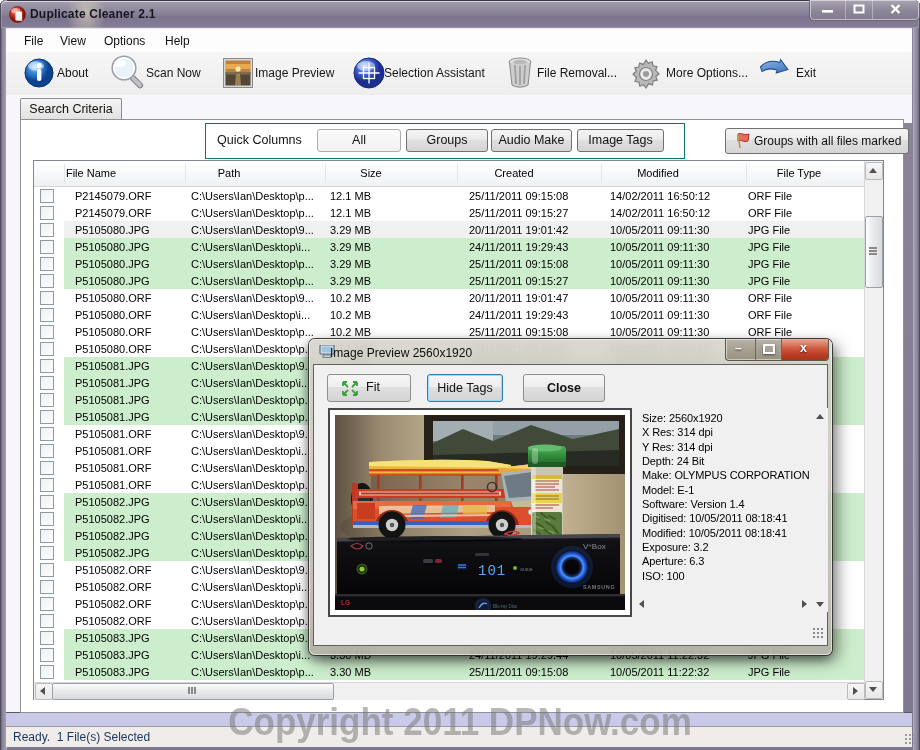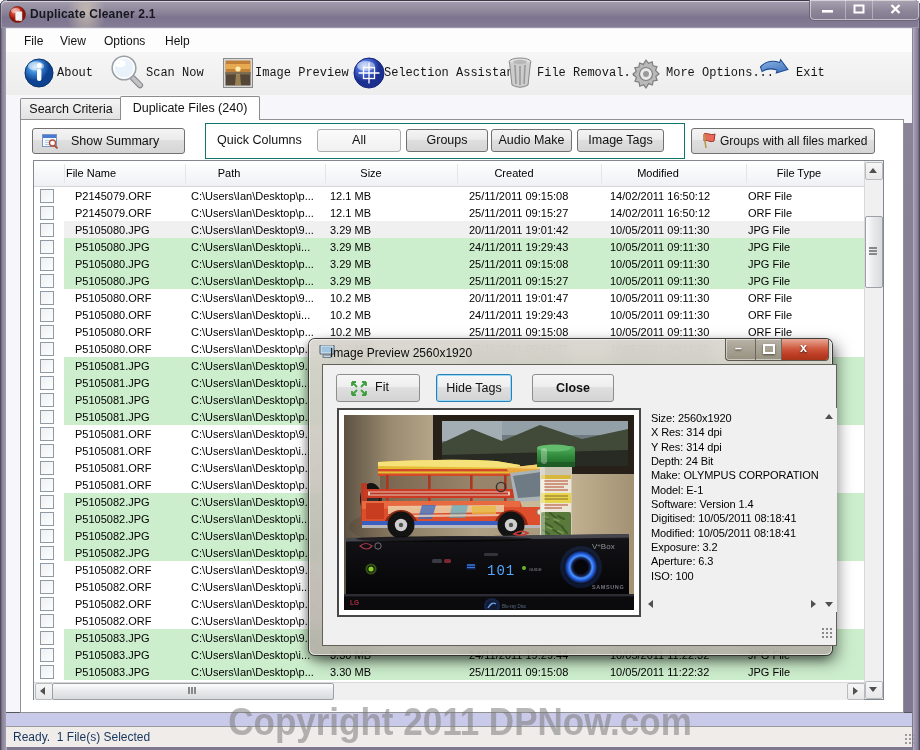--- a/index.html
+++ b/index.html
@@ -20,21 +20,21 @@
   #caps{left:809px;top:0px;width:109px;height:20px;background:linear-gradient(#a9a3b3,#8d8699 55%,#817a8f);
     border:1px solid #6b6576;border-top:none;border-radius:0 0 5px 5px;box-shadow:inset 0 0 0 1px rgba(255,255,255,.5);}
   .cap{position:absolute;top:0;height:19px;border-right:1px solid rgba(255,255,255,.35);}
   .capg{position:absolute;color:#fff;font-weight:bold;text-shadow:0 1px 2px rgba(0,0,0,.7);}
   
   #client{left:6px;top:28px;width:894px;height:718px;background:#f7f7fb;}
   #menubar{left:0;top:0;width:906px;height:24px;background:#fdfdfd;border-top:1px solid #e8eaf2;}
   .mi{position:absolute;top:5px;font-size:12px;color:#111;}
   
   #toolbar{left:0;top:24px;width:906px;height:43px;background:linear-gradient(#f6f6f6,#ededed);border-bottom:1px solid #d9d9d9;}
-  .tlabel{position:absolute;font-size:12px;color:#151515;top:14px;font-family:Liberation Mono, monospace;}
+  .tlabel{position:absolute;font-size:12px;color:#151515;top:14px;}
   #grip{left:7px;top:6px;width:3px;height:30px;background-image:radial-gradient(circle 1px at 1px 2px,#9a9aa6 55%,transparent 60%);background-size:3px 4px;}
   
   #tabstrip{left:0;top:67px;width:906px;height:28px;background:#f7f7fb;}
   #tab1{left:14px;top:3px;width:100px;height:20px;background:linear-gradient(#f4f4f4,#e2e2e2);
     border:1px solid #8c8c8c;border-bottom:none;border-radius:2px 2px 0 0;font-size:12.5px;color:#111;text-align:center;line-height:20px;}
   #tab2{left:114px;top:1px;width:138px;height:23px;background:#fff;
     border:1px solid #8c8c8c;border-bottom:none;border-radius:2px 2px 0 0;font-size:12.5px;color:#111;text-align:center;line-height:22px;z-index:3;}
   
   #panel{left:14px;top:91px;width:882px;height:592px;background:#fff;border:1px solid #919191;z-index:2;}
   
@@ -62,21 +62,21 @@
   #status{left:0;top:698px;width:906px;height:20px;background:#f0ece9;border-top:1px solid #9b9b9b;}
   #stext{left:7px;top:3px;font-size:12px;color:#16365f;}
   
   #wm{left:0;top:698px;width:920px;text-align:center;font-size:35px;font-weight:bold;color:rgba(118,118,118,.52);letter-spacing:0;z-index:50;line-height:1.18;transform:scaleY(1.12);transform-origin:center top;}
   
   #dlg{left:309px;top:339px;width:523px;height:316px;border-radius:6px;z-index:40;
     background:linear-gradient(rgba(213,209,201,.85),rgba(176,171,162,.85));backdrop-filter:blur(7px);
     box-shadow:0 0 0 1px rgba(45,44,40,.9), inset 0 0 0 1px rgba(255,255,255,.55), 5px 6px 16px rgba(0,0,0,.5), -3px 4px 10px rgba(0,0,0,.35);}
   #dtitle{left:11px;top:7px;font-size:12px;color:#0c0c0c;}
   #dcaps{left:416px;top:0;width:102px;height:21px;border:1px solid #5c584f;border-top:none;border-radius:0 0 4px 4px;overflow:hidden;background:linear-gradient(#b8b2a8,#97917f);box-shadow:inset 0 0 0 1px rgba(255,255,255,.5);}
-  #dclient{left:14px;top:26px;width:513px;height:280px;background:#f0f0f0;box-shadow:0 0 0 1px #63605a;}
+  #dclient{left:5px;top:26px;width:513px;height:280px;background:#f0f0f0;box-shadow:0 0 0 1px #63605a;}
   .dbtn{position:absolute;top:9px;height:26px;background:linear-gradient(#f6f6f6,#eeeeee 45%,#e0e0e0 46%,#d3d3d3);border:1px solid #8e8e8e;border-radius:3px;font-size:12.5px;color:#111;}
   .dbtn .ctr{display:block;text-align:center;}
   #photobox{left:14px;top:43px;width:300px;height:205px;background:#fff;border:2px solid #484848;}
   .exif{position:absolute;left:328px;font-size:11px;letter-spacing:-.1px;color:#000;white-space:nowrap;}
   #dpath{left:4px;top:251px;width:506px;height:22px;background:#fff;border:1px solid #898989;font-size:11.2px;color:#000;line-height:22px;padding-left:6px;}
 </style>
 </head>
 <body>
 <div id="win">
   <div class="a" id="frameL"></div>
@@ -192,50 +192,39 @@
               <stop offset="100%" stop-color="#2a5fae"></stop>
             </linearGradient>
           </defs>
         <path d="M3 14 Q8 4 20 4 L20 1 L30 8 L20 15 L20 12 Q10 12 6 18 Z" fill="url(#exg)" stroke="#1c4a90" stroke-width="1" transform="rotate(18 16 10)"></path>
       </svg>
       <div class="tlabel" style="left:790px">Exit</div>
     </div>
 
     <div class="a" id="tabstrip">
       <div class="a" id="tab1">Search Criteria</div>
-      <div class="a" id="tab2">Duplicate Files (240)</div>
     </div>
 
     <div class="a" id="panel">
-      <div class="btn" style="left:11px;top:8px;width:151px;height:24px;">
-        <svg class="a" width="17" height="15" style="left:9px;top:5px">
-          <rect x="0.5" y="0.5" width="14" height="12" fill="#f4f8ff" stroke="#7a95c0" stroke-width="1"></rect>
-          <rect x="1" y="1" width="13" height="3" fill="#4a7ad0"></rect>
-          <path d="M3 6.5 h9 M3 8.5 h7 M3 10.5 h8" stroke="#b8c8e0" stroke-width="1"></path>
-          <circle cx="10.5" cy="9" r="3" fill="rgba(255,255,255,.7)" stroke="#b05038" stroke-width="1.3"></circle>
-          <path d="M12.5 11.5 L15.5 14.5" stroke="#b05038" stroke-width="1.8"></path>
-        </svg>
-        <span class="a" style="left:38px;top:5px">Show Summary</span>
-      </div>
       <div class="a" id="gbox">
         <div class="a" style="left:11px;top:9px;font-size:12.5px;color:#111">Quick Columns</div>
         <div class="btn" style="left:111px;top:5px;width:82px;height:21px;background:linear-gradient(#fbfbfb,#f0f0f0);border-color:#adadad;">
             <span class="ctr" style="line-height:21px">All</span>
           </div>
         <div class="btn" style="left:200px;top:5px;width:80px;height:21px;">
             <span class="ctr" style="line-height:21px">Groups</span>
           </div>
         <div class="btn" style="left:285px;top:5px;width:79px;height:21px;">
             <span class="ctr" style="line-height:21px">Audio Make</span>
           </div>
         <div class="btn" style="left:371px;top:5px;width:85px;height:21px;">
             <span class="ctr" style="line-height:21px">Image Tags</span>
           </div>
       </div>
-      <div class="btn" style="left:670px;top:8px;width:182px;height:24px;">
+      <div class="btn" style="left:704px;top:8px;width:182px;height:24px;">
         <svg class="a" width="18" height="16" style="left:9px;top:4px">
           <path d="M3 1 C6 -1 9 3 14 1 L13 8 C9 10 6 6 3 8 Z" fill="#e86a5a" stroke="#a03020" stroke-width="1"></path>
           <path d="M3 1 L5 15" stroke="#b8974a" stroke-width="1.6"></path>
         </svg>
         <span class="a" style="left:28px;top:5px;font-size:12px">Groups with all files marked</span>
       </div>
 
       <div class="a" id="tbl">
         <div class="a" id="thead">
           <div class="hsep" style="left:30px"></div>

